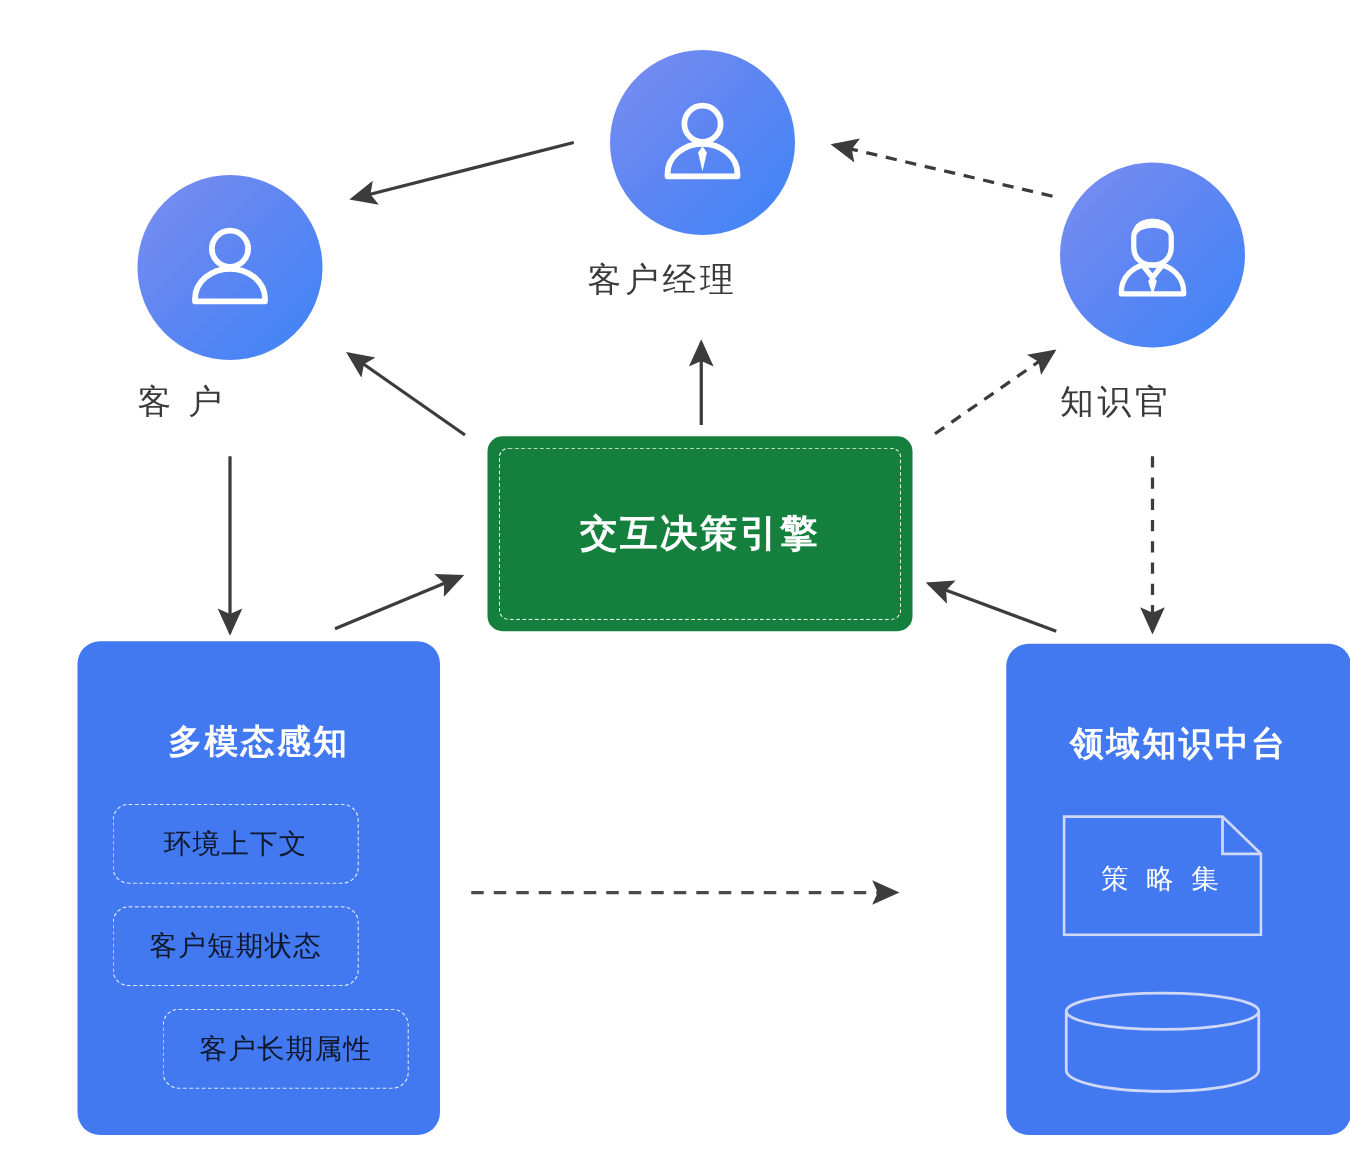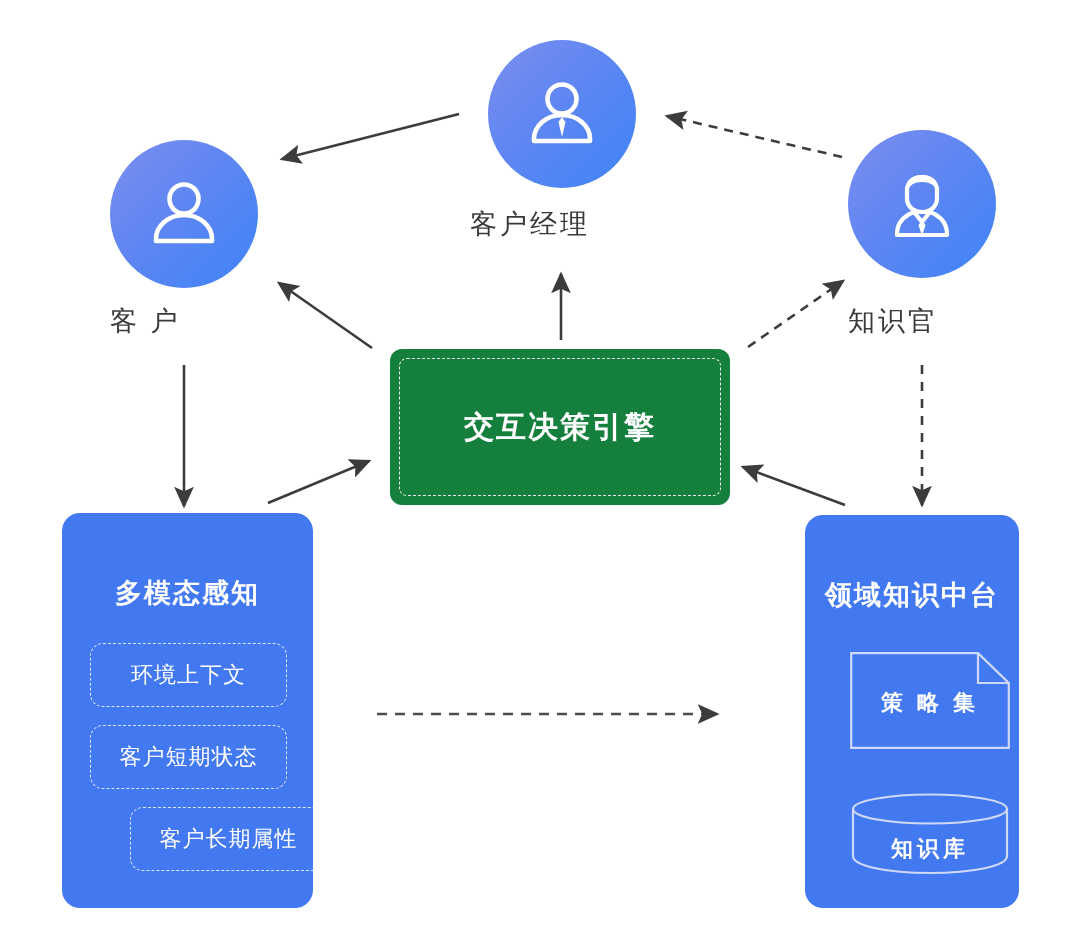--- a/index.html
+++ b/index.html
@@ -23,23 +23,23 @@
     border:1.5px dashed rgba(255,255,255,.92);border-radius:8px;}
   .engine .engine-title{position:relative;color:#ffffff;font-size:30px;
     font-weight:bold;letter-spacing:2px;z-index:2;}
 
   
   .panel{position:absolute;background:#4279f0;border-radius:18px;}
   .panel-title{position:absolute;left:0;right:0;text-align:center;color:#fff;
     font-size:27px;font-weight:bold;letter-spacing:2px;}
   .chip{position:absolute;border:1.5px dashed rgba(255,255,255,.82);
     border-radius:13px;display:flex;align-items:center;justify-content:center;
-    color:#ffffff;font-size:22px;letter-spacing:1px;}
+    color:#0f172a;font-size:22px;letter-spacing:1px;}
 
-  .doc-wrap{position:absolute;font-weight:bold;}
+  .doc-wrap{position:absolute;}
   .doc-label,.db-label{position:absolute;left:0;right:0;text-align:center;
     color:#ffffff;font-size:22px;letter-spacing:4px;}
 
   svg.lines{position:absolute;left:0;top:0;width:1080px;height:931px;
     pointer-events:none;}
 </style>
 </head>
 <body>
 
 <div class="stage">
@@ -106,47 +106,46 @@
       <path d="M42 58 L38.5 63 L42 74 L45.5 63 Z" fill="#fff"></path>
     </svg>
   </div>
   <div class="node-label" style="left:848px;top:303px;width:148px;">知识官</div>
 
   <div class="engine" style="left:390px;top:349px;width:340px;height:156px;">
     <span class="inner-dash"></span>
     <span class="engine-title">交互决策引擎</span>
   </div>
 
-  <div class="panel" style="left:62px;top:513px;width:251px;height:395px;">
+  <div class="panel" style="left:62px;top:513px;width:290px;height:395px;">
     <div class="panel-title" style="top:62px;">多模态感知</div>
 
     <div class="chip" style="left:28px;top:130px;width:195px;height:62px;">
       <span>环境上下文</span>
     </div>
     <div class="chip" style="left:28px;top:212px;width:195px;height:62px;">
       <span>客户短期状态</span>
     </div>
     <div class="chip" style="left:28px;top:294px;width:195px;height:62px;margin-left:40px;">
       <span>客户长期属性</span>
     </div>
   </div>
 
-  <div class="panel" style="left:805px;top:515px;width:214px;height:393px;">
+  <div class="panel" style="left:805px;top:515px;width:276px;height:393px;">
     <div class="panel-title" style="top:62px;">领域知识中台</div>
 
     <div class="doc-wrap" style="left:45px;top:137px;width:160px;height:97px;">
       <svg width="160" height="97" viewBox="0 0 160 97">
         <path d="M1.2 1.2 L128 1.2 L158.8 31 L158.8 95.8 L1.2 95.8 Z" fill="none" stroke="#cfd9f7" stroke-width="2.2"></path>
         <path d="M128 1.2 L128 31 L158.8 31" fill="none" stroke="#cfd9f7" stroke-width="2.2"></path>
       </svg>
       <div class="doc-label" style="top:36px;">策 略 集</div>
     </div>
 
     <div class="doc-wrap" style="left:45px;top:277px;width:160px;height:88px;">
       <svg width="160" height="88" viewBox="0 0 160 88">
         <path d="M3 17 L3 64 C3 74 37 81 80 81 C123 81 157 74 157 64 L157 17" fill="none" stroke="#cfd9f7" stroke-width="2.2"></path>
         <ellipse cx="80" cy="17" rx="77" ry="14.5" fill="none" stroke="#cfd9f7" stroke-width="2.2"></ellipse>
       </svg>
-      <div class="db-label" style="top:42px;">知识库</div>
     </div>
   </div>
 
 </div>
 
 </body></html>

